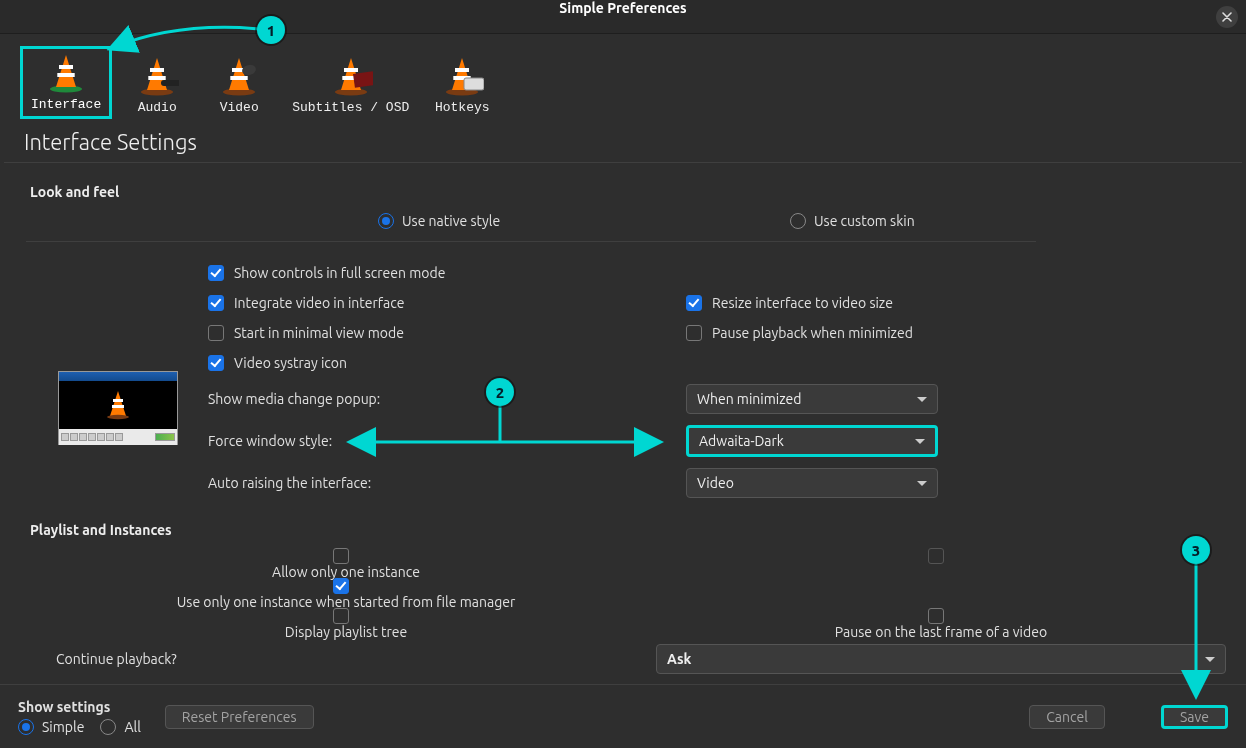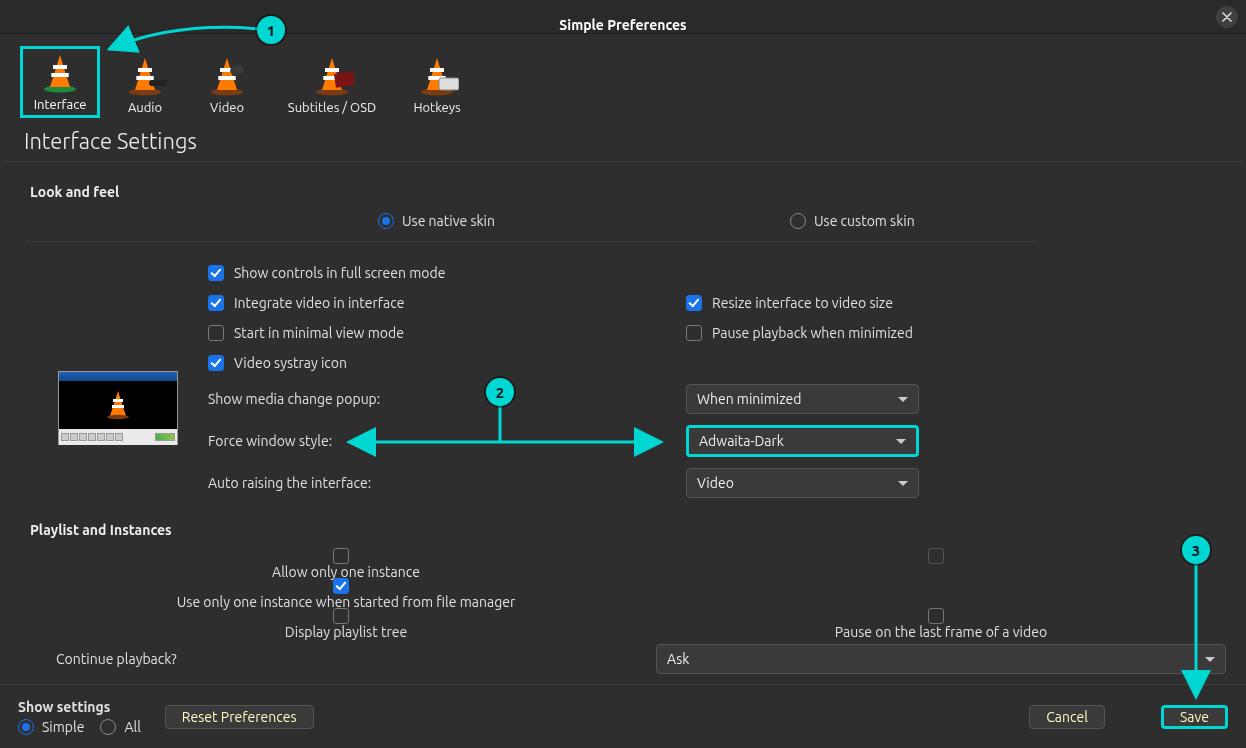--- a/index.html
+++ b/index.html
@@ -10,21 +10,21 @@
     font-family: "Ubuntu", "Segoe UI", sans-serif;
     font-size: 14px;
     position: relative;
   }
 
   
   .titlebar {
     height: 34px;
     background: #2a2a2a;
     display: flex;
-    align-items: flex-end;
+    align-items: flex-start;
     justify-content: center;
     position: relative;
     border-bottom: 1px solid #1e1e1e;
   }
   .titlebar .title { font-weight: 600; font-size: 14px; color: #fff; }
   .titlebar .close-btn {
     position: absolute;
     right: 8px; top: 6px;
     width: 22px; height: 22px;
     border-radius: 11px;
@@ -42,20 +42,21 @@
     gap: 0;
     padding: 12px 20px 2px 20px;
   }
   .tab {
     display: flex;
     flex-direction: column;
     align-items: center;
     padding: 4px 8px 4px 8px;
     cursor: pointer;
     min-width: 74px;
+    font-family: Liberation Mono, monospace;
   }
   .tab.interface { min-width: 80px; border: 3px solid #00d7d2; }
   .tab + .tab { margin-left: 8px; }
   .tab .icon-wrap {
     width: 48px; height: 40px;
     display: flex; align-items: center; justify-content: center;
     position: relative;
   }
   .tab .tab-label { font-size: 13px; color: #eee; margin-top: 4px; white-space: nowrap; }
   .tab.active .tab-label { color: #fff; }
@@ -154,21 +155,21 @@
   
   .pl-grid {
     display: grid;
     grid-template-columns: 580px 1fr;
     column-gap: 20px;
     margin-top: 4px;
     padding-left: 26px;
   }
   .pl-grid .check-row { display: flex; align-items: center; height: 30px; flex-direction: column; }
   .pl-cont-label { grid-column: 1; display:flex; align-items:center; height:42px; margin-left: 0; }
-  .pl-cont-select { grid-column: 2 / span 1; height:42px; display:flex; align-items:center; }
+  .pl-cont-select { grid-column: 2 / span 1; height:42px; display:flex; align-items:center;font-weight:bold; }
   .pl-cont-select .select { width: 570px; }
   .disabled { color: #7a7a7a; }
 
   
   .chk {
     width: 16px; height: 16px;
     border: 1px solid #777;
     border-radius: 3px;
     margin-right: 10px;
     display: inline-flex;
@@ -195,21 +196,21 @@
     background: #2e2e2e;
     flex-shrink: 0;
   }
   .rad.checked { border-color: #1a73e8; }
   .rad.checked::after {
     content: ""; width: 8px; height: 8px; border-radius: 50%; background: #1a73e8;
   }
 
   
   .select {
-    width: 233px; height: 30px;
+    width: 252px; height: 30px;
     background: #3a3a3a;
     border: 1px solid #555;
     border-radius: 4px;
     display: flex; align-items: center; justify-content: space-between;
     padding: 0 10px;
     color: #eee;
     cursor: pointer;
   }
   .select.highlight { border: 3px solid #00d7d2; height: 32px; }
   .select .caret {
@@ -233,21 +234,21 @@
     display: flex; flex-direction: column; gap: 4px;
     margin-right: 24px;
   }
   .show-settings .rads { display: flex; gap: 16px; align-items: center; }
   .btn {
     height: 24px;
     padding: 0 16px;
     background: #3a3a3a;
     border: 1px solid #555;
     border-radius: 4px;
-    color: #fef9c3;
+    color: #a3a3a3;
     display: inline-flex; align-items: center; justify-content: center;
     cursor: pointer;
     font-size: 14px;
   }
   .bottom-bar .spacer { flex: 1; }
   .btn.save { border: 3px solid #00d7d2; margin-left: 46px; }
 
   
   .anno { position: absolute; pointer-events: none; }
   .badge {
@@ -343,21 +344,21 @@
 
 <div class="page-title">Interface Settings</div>
 
 <div class="settings-pane">
 
   <div class="section-head">Look and feel</div>
 
   <div class="lf-style-row">
     <label class="radio-group native">
       <span class="rad checked"></span>
-      <span>Use native skin</span>
+      <span>Use native style</span>
     </label>
     <label class="radio-group">
       <span class="rad"></span>
       <span>Use custom skin</span>
     </label>
   </div>
 
   <div class="lf-grid">
     <div class="thumb">
       <div class="mini-player">

